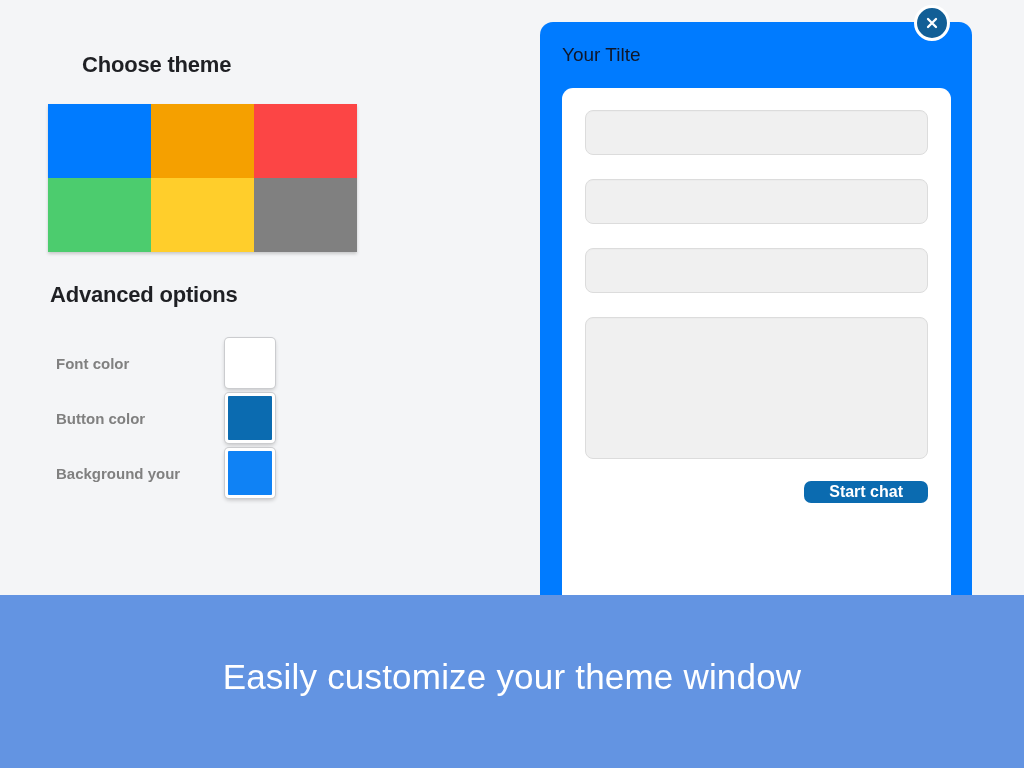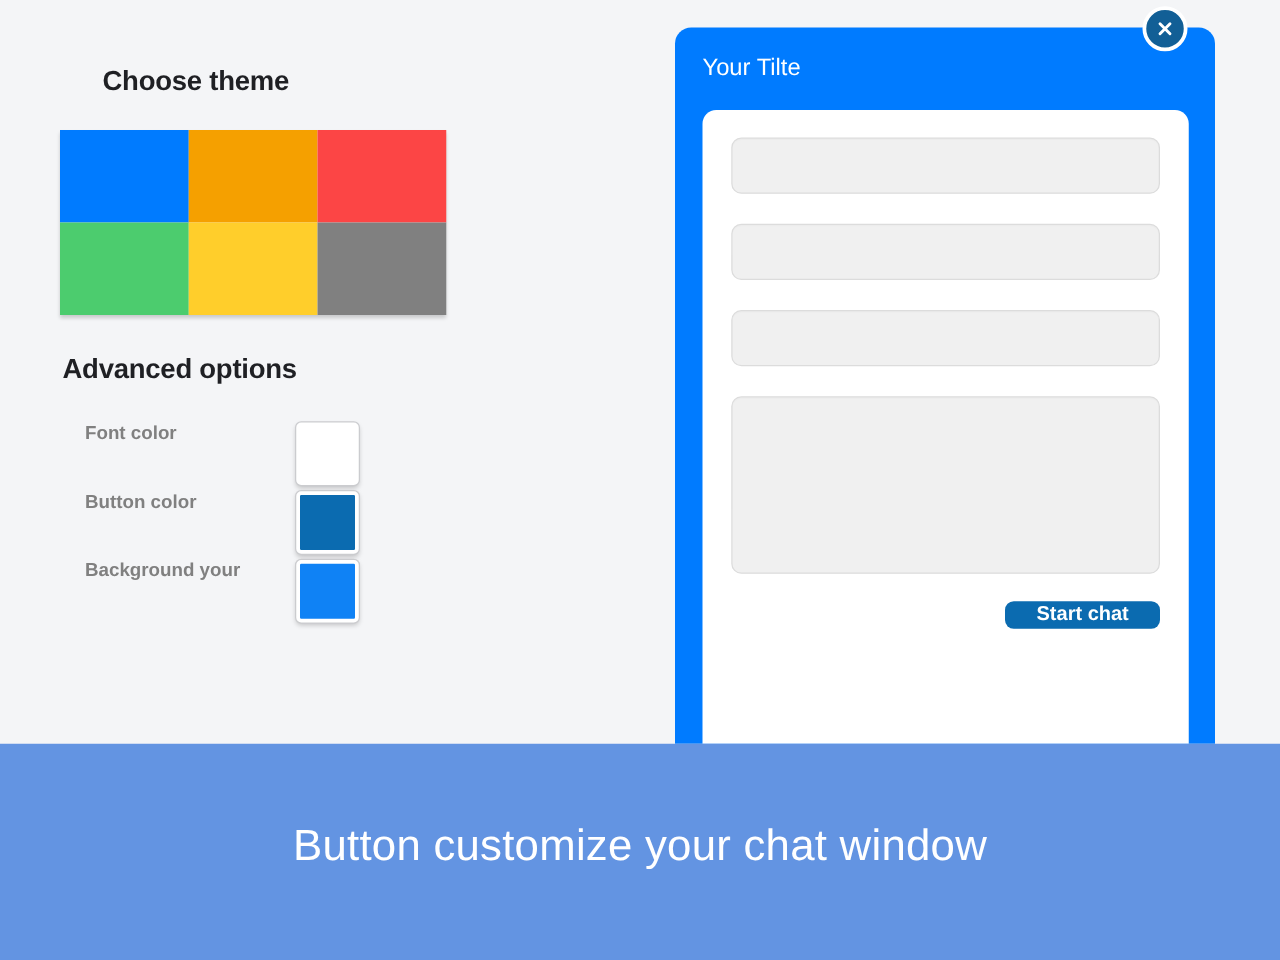--- a/index.html
+++ b/index.html
@@ -72,24 +72,25 @@
   }
   .theme-swatch {
     width: 100%;
     height: 100%;
     cursor: pointer;
   }
 
   
   .option-row {
     position: absolute;
-    left: 68px;
+    left: 56px;
     width: 300px;
     height: 50px;
     display: flex;
+    align-items: center;
   }
   .option-row.r0 { top: 338px; }
   .option-row.r1 { top: 393px; }
   .option-row.r2 { top: 448px; }
 
   .option-label {
     color: #808080;
     font-size: 15px;
     font-weight: bold;
     white-space: nowrap;
@@ -121,21 +122,21 @@
 
   .chat-header {
     position: absolute;
     left: 0; top: 0;
     width: 100%;
     height: 66px;
     display: flex;
     align-items: center;
   }
   .chat-title {
-    color: #ffffff;
+    color: #0f172a;
     font-size: 19px;
     font-weight: normal;
     margin-left: 22px;
     white-space: nowrap;
   }
 
   .chat-card {
     position: absolute;
     left: 22px;
     top: 66px;
@@ -277,16 +278,16 @@
 
   <button class="close-btn">
     <span>
       <svg width="16" height="16" viewBox="0 0 16 16" aria-hidden="true">
         <path d="M4 4 L12 12 M12 4 L4 12" stroke="#ffffff" stroke-width="2.3" stroke-linecap="round" fill="none"></path>
       </svg>
     </span>
   </button>
 
   <div class="caption-band" style="background: rgb(99, 148, 226);">
-    <span class="caption-text">Button customize your chat window</span>
+    <span class="caption-text">Easily customize your theme window</span>
   </div>
 
 </div>
 
 </body></html>

